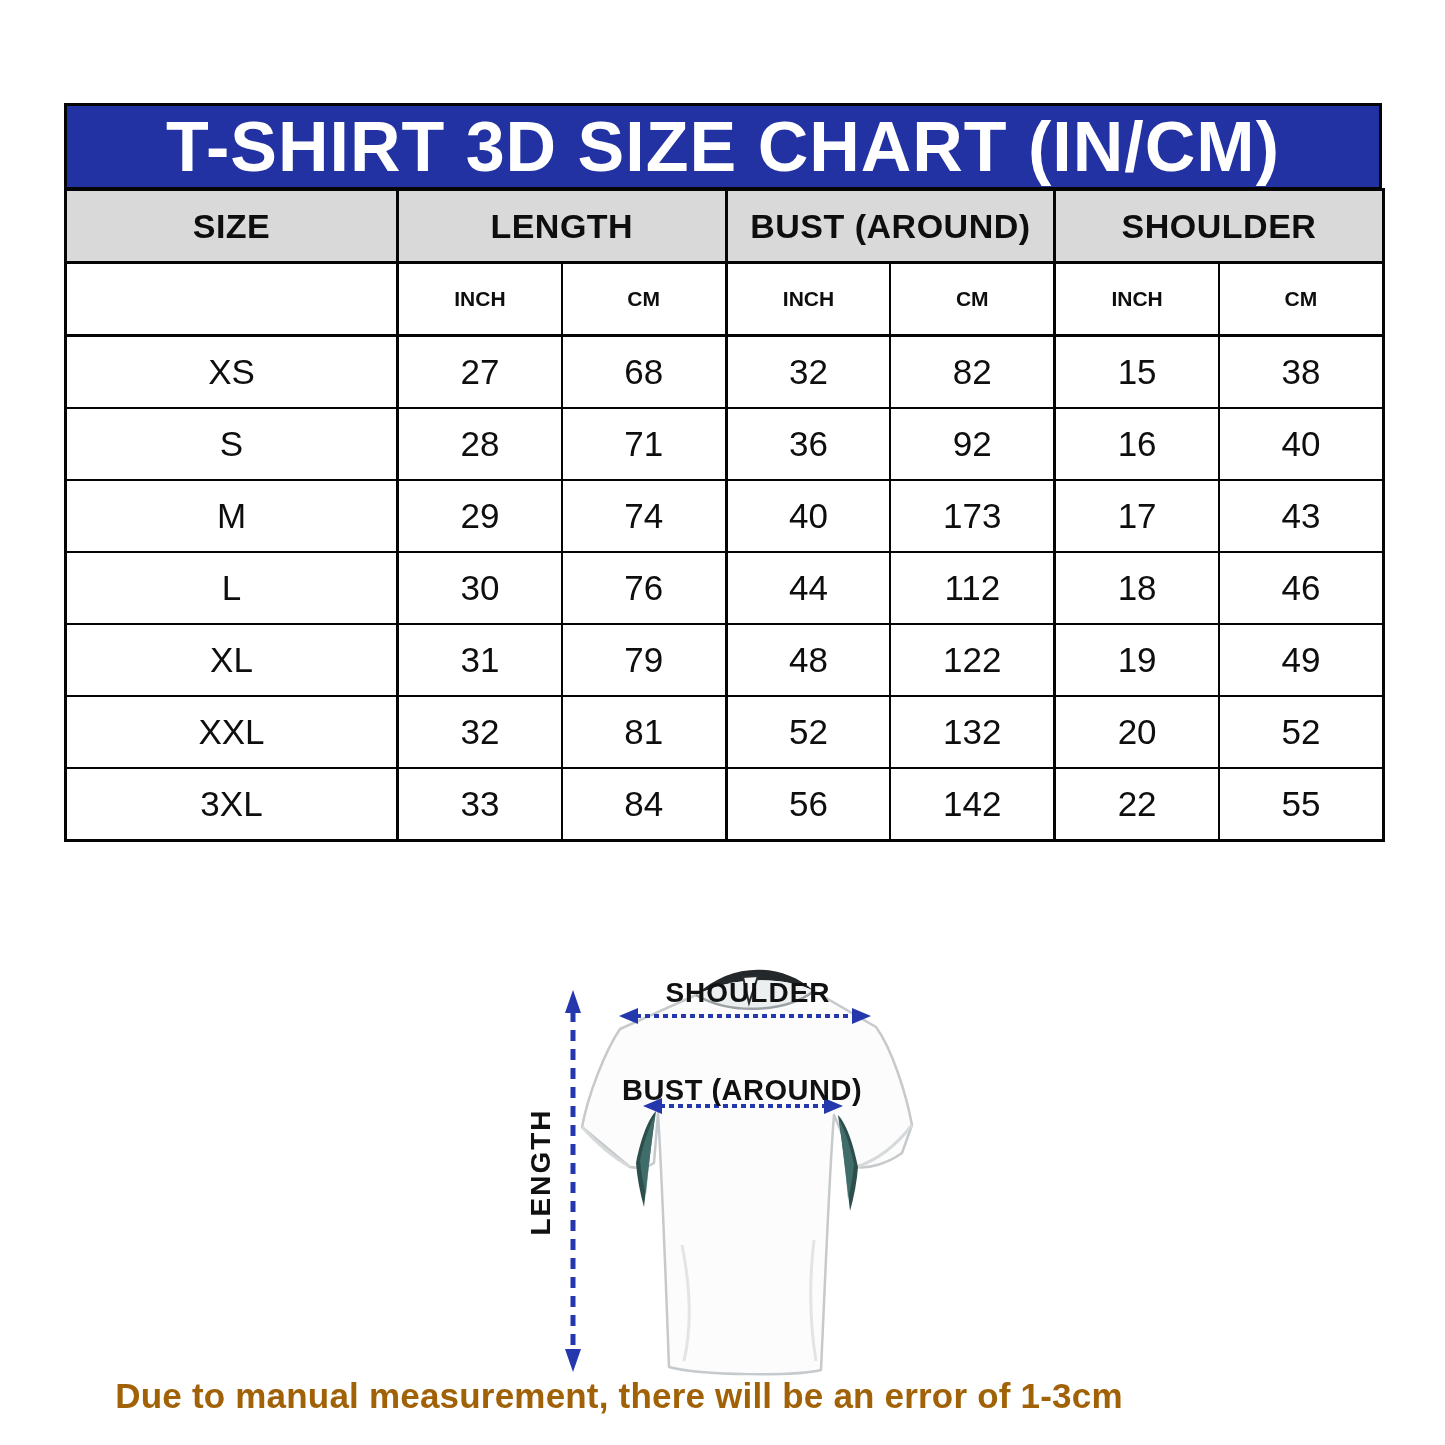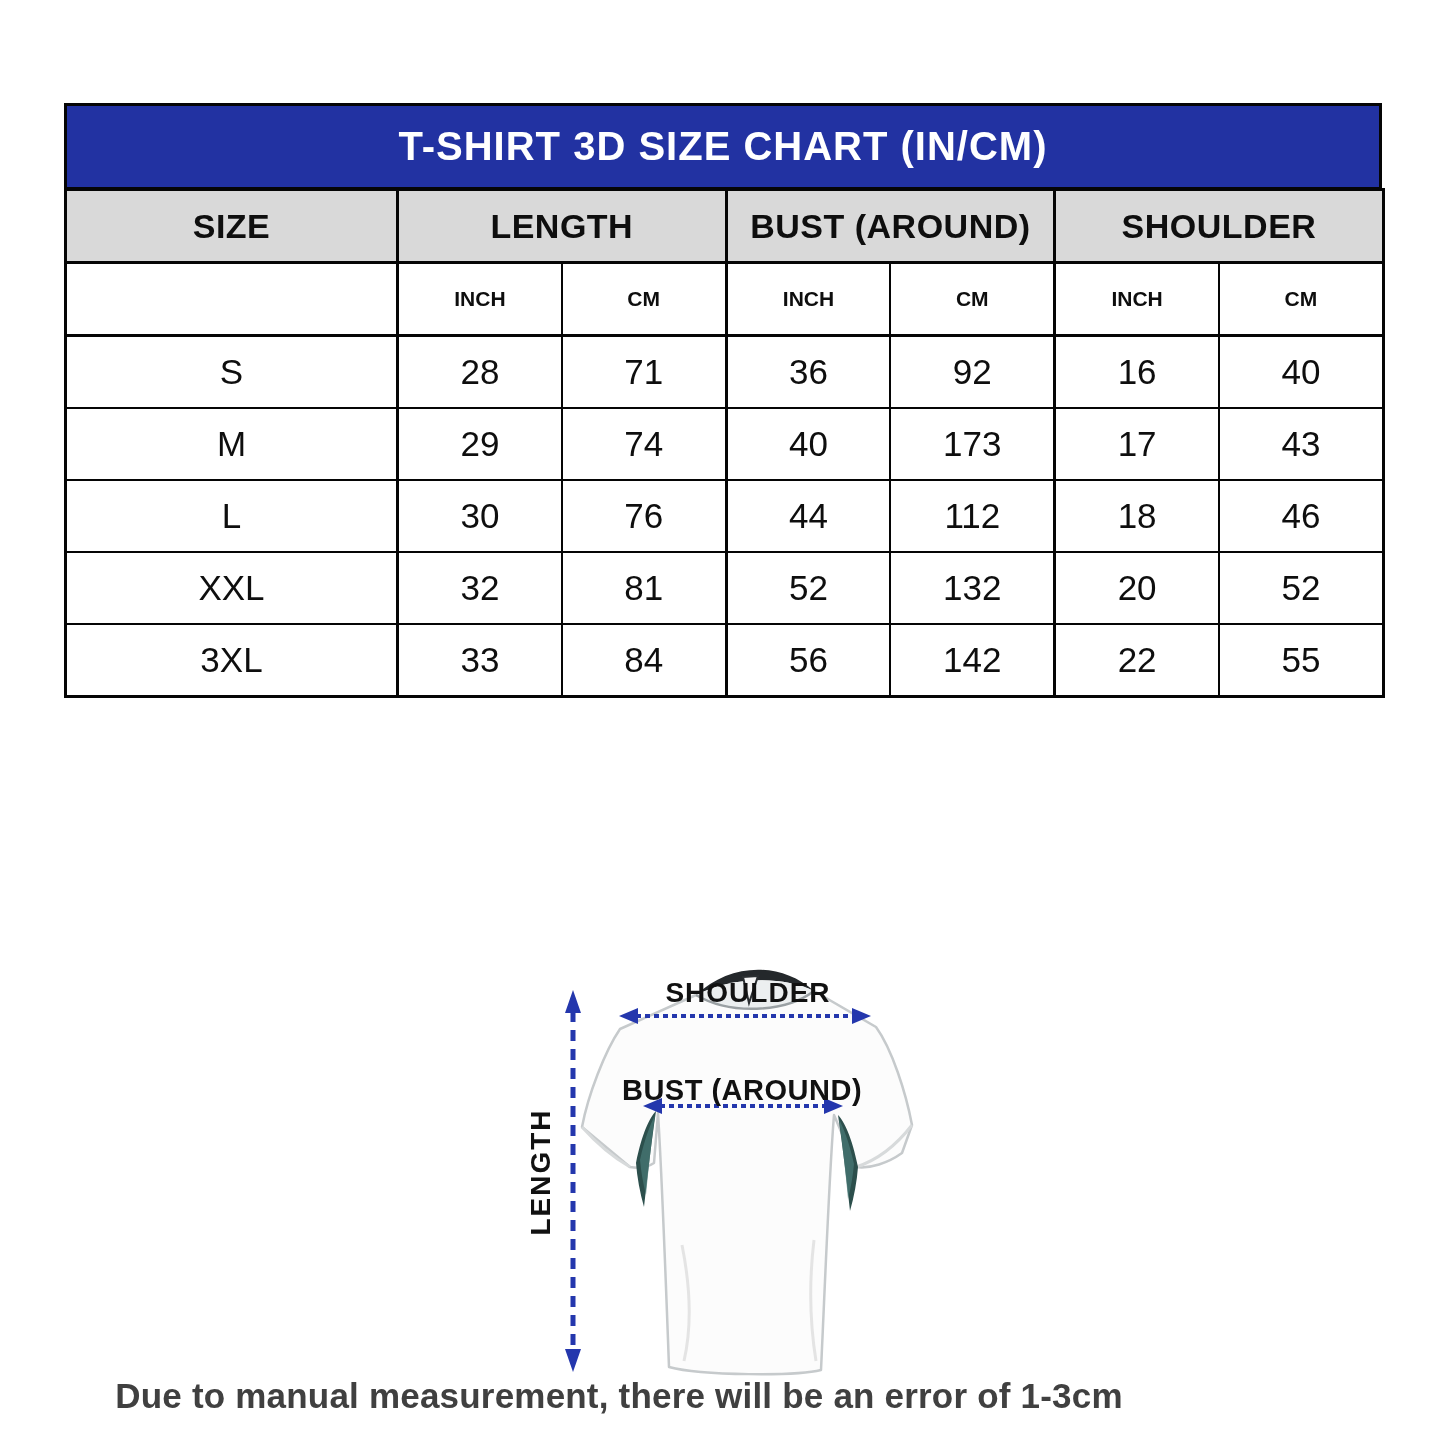--- a/index.html
+++ b/index.html
@@ -4,21 +4,21 @@
 <style>
   html,body{margin:0;padding:0;background:#ffffff;}
   body{width:1445px;height:1445px;position:relative;overflow:hidden;
        font-family:"Liberation Sans","DejaVu Sans",sans-serif;color:#0e0e0e;}
   .abs{position:absolute;}
 
   
   .banner{left:64px;top:103px;width:1318px;height:87px;box-sizing:border-box;
           background:#2232a2;border:3px solid #050505;
           display:flex;align-items:center;justify-content:center;}
-  .banner .title{color:#ffffff;font-weight:bold;font-size:40px;letter-spacing:1px;white-space:nowrap;}
+  .banner .title{color:#ffffff;font-weight:bold;font-size:70px;letter-spacing:1px;white-space:nowrap;}
 
   
   table.size-chart{left:64px;top:188px;width:1318px;position:absolute;
           border-collapse:collapse;table-layout:fixed;background:#ffffff;padding-left:32px;}
   table.size-chart th, table.size-chart td{
           border:2px solid #050505;text-align:center;vertical-align:middle;
           height:70px;padding:0;overflow:hidden;}
   table.size-chart{border:3px solid #050505;}
   tr.groups th{background:#d9d9d9;font-weight:bold;font-size:34px;
           border-bottom-width:3px;letter-spacing:0.5px;}
@@ -30,21 +30,21 @@
   
   .diagram-svg{left:430px;top:955px;width:640px;height:440px;}
   .measure-label{position:absolute;font-weight:bold;color:#111111;white-space:nowrap;}
   .shoulder-label{left:748px;top:993px;transform:translate(-50%,-50%);font-size:28px;letter-spacing:1px;}
   .bust-label{left:742px;top:1090px;transform:translate(-50%,-50%);font-size:29px;letter-spacing:0.5px;}
   .length-label{left:541px;top:1172px;transform:translate(-50%,-50%) rotate(-90deg);
                 font-size:28px;letter-spacing:2px;}
 
   
   .note{left:0;top:1376px;width:1238px;text-align:center;
-        color:#404040;font-weight:bold;font-size:35px;letter-spacing:0.2px;}
+        color:#a16207;font-weight:bold;font-size:35px;letter-spacing:0.2px;}
 </style>
 </head>
 <body>
 
 <div class="abs banner">
   <div class="title">T-SHIRT 3D SIZE CHART (IN/CM)</div>
 </div>
 
 <table class="size-chart">
   <colgroup>
@@ -68,20 +68,29 @@
       <td class="g">INCH</td>
       <td>CM</td>
       <td class="g">INCH</td>
       <td>CM</td>
       <td class="g">INCH</td>
       <td>CM</td>
     </tr>
   </thead>
   <tbody>
       <tr>
+        <td class="size-col">XS</td>
+        <td class="g">27</td>
+        <td>68</td>
+        <td class="g">32</td>
+        <td>82</td>
+        <td class="g">15</td>
+        <td>38</td>
+      </tr>
+      <tr>
         <td class="size-col">S</td>
         <td class="g">28</td>
         <td>71</td>
         <td class="g">36</td>
         <td>92</td>
         <td class="g">16</td>
         <td>40</td>
       </tr>
       <tr>
         <td class="size-col">M</td>
@@ -93,20 +102,29 @@
         <td>43</td>
       </tr>
       <tr>
         <td class="size-col">L</td>
         <td class="g">30</td>
         <td>76</td>
         <td class="g">44</td>
         <td>112</td>
         <td class="g">18</td>
         <td>46</td>
+      </tr>
+      <tr>
+        <td class="size-col">XL</td>
+        <td class="g">31</td>
+        <td>79</td>
+        <td class="g">48</td>
+        <td>122</td>
+        <td class="g">19</td>
+        <td>49</td>
       </tr>
       <tr>
         <td class="size-col">XXL</td>
         <td class="g">32</td>
         <td>81</td>
         <td class="g">52</td>
         <td>132</td>
         <td class="g">20</td>
         <td>52</td>
       </tr>

